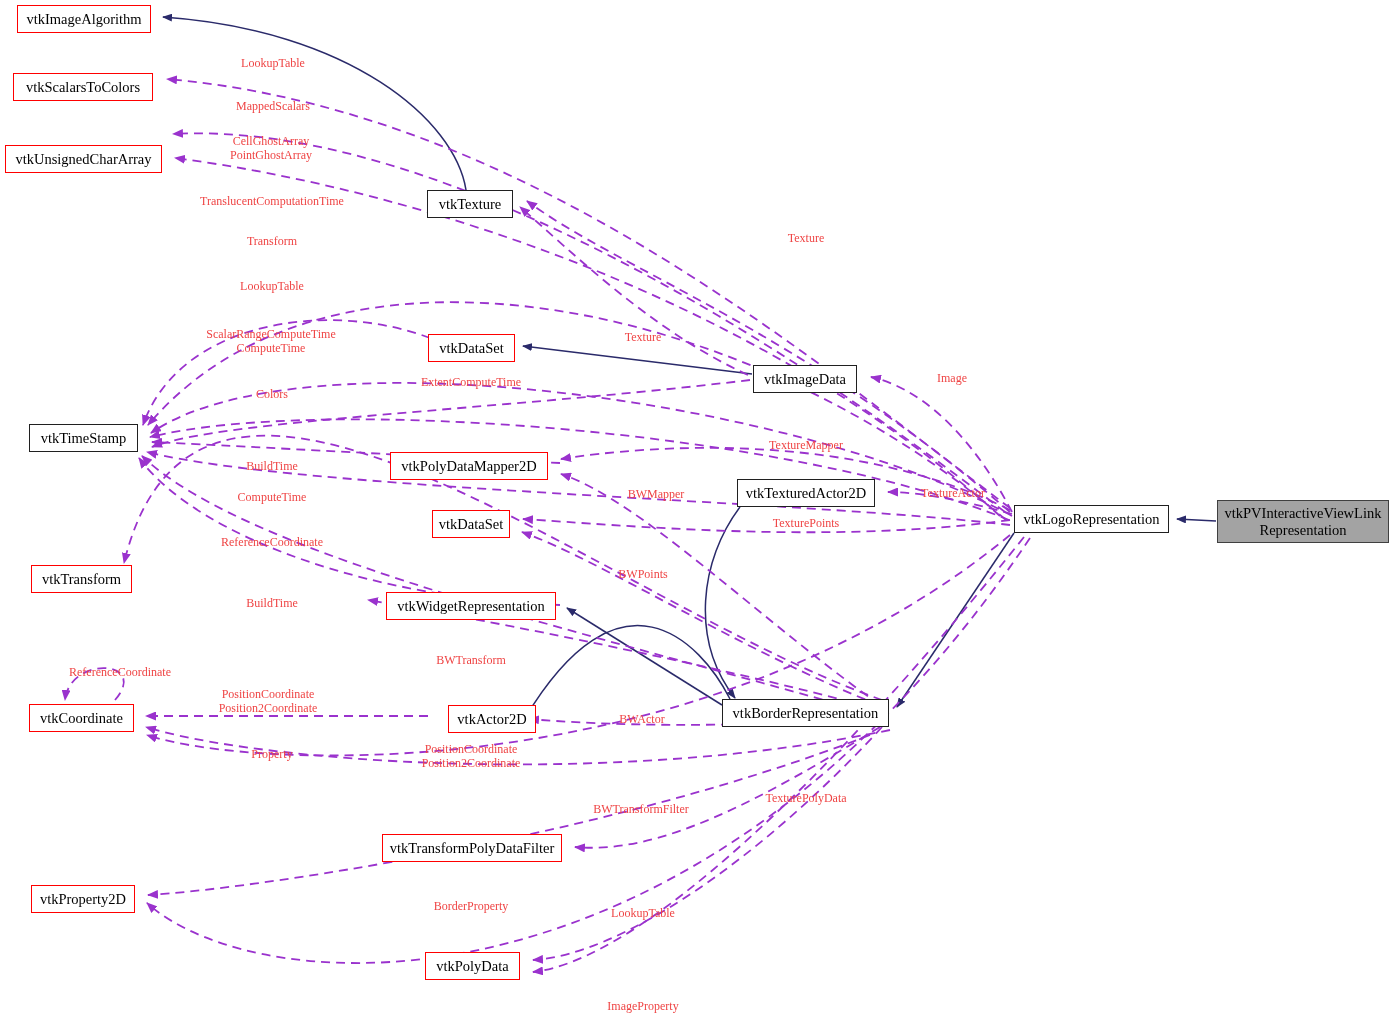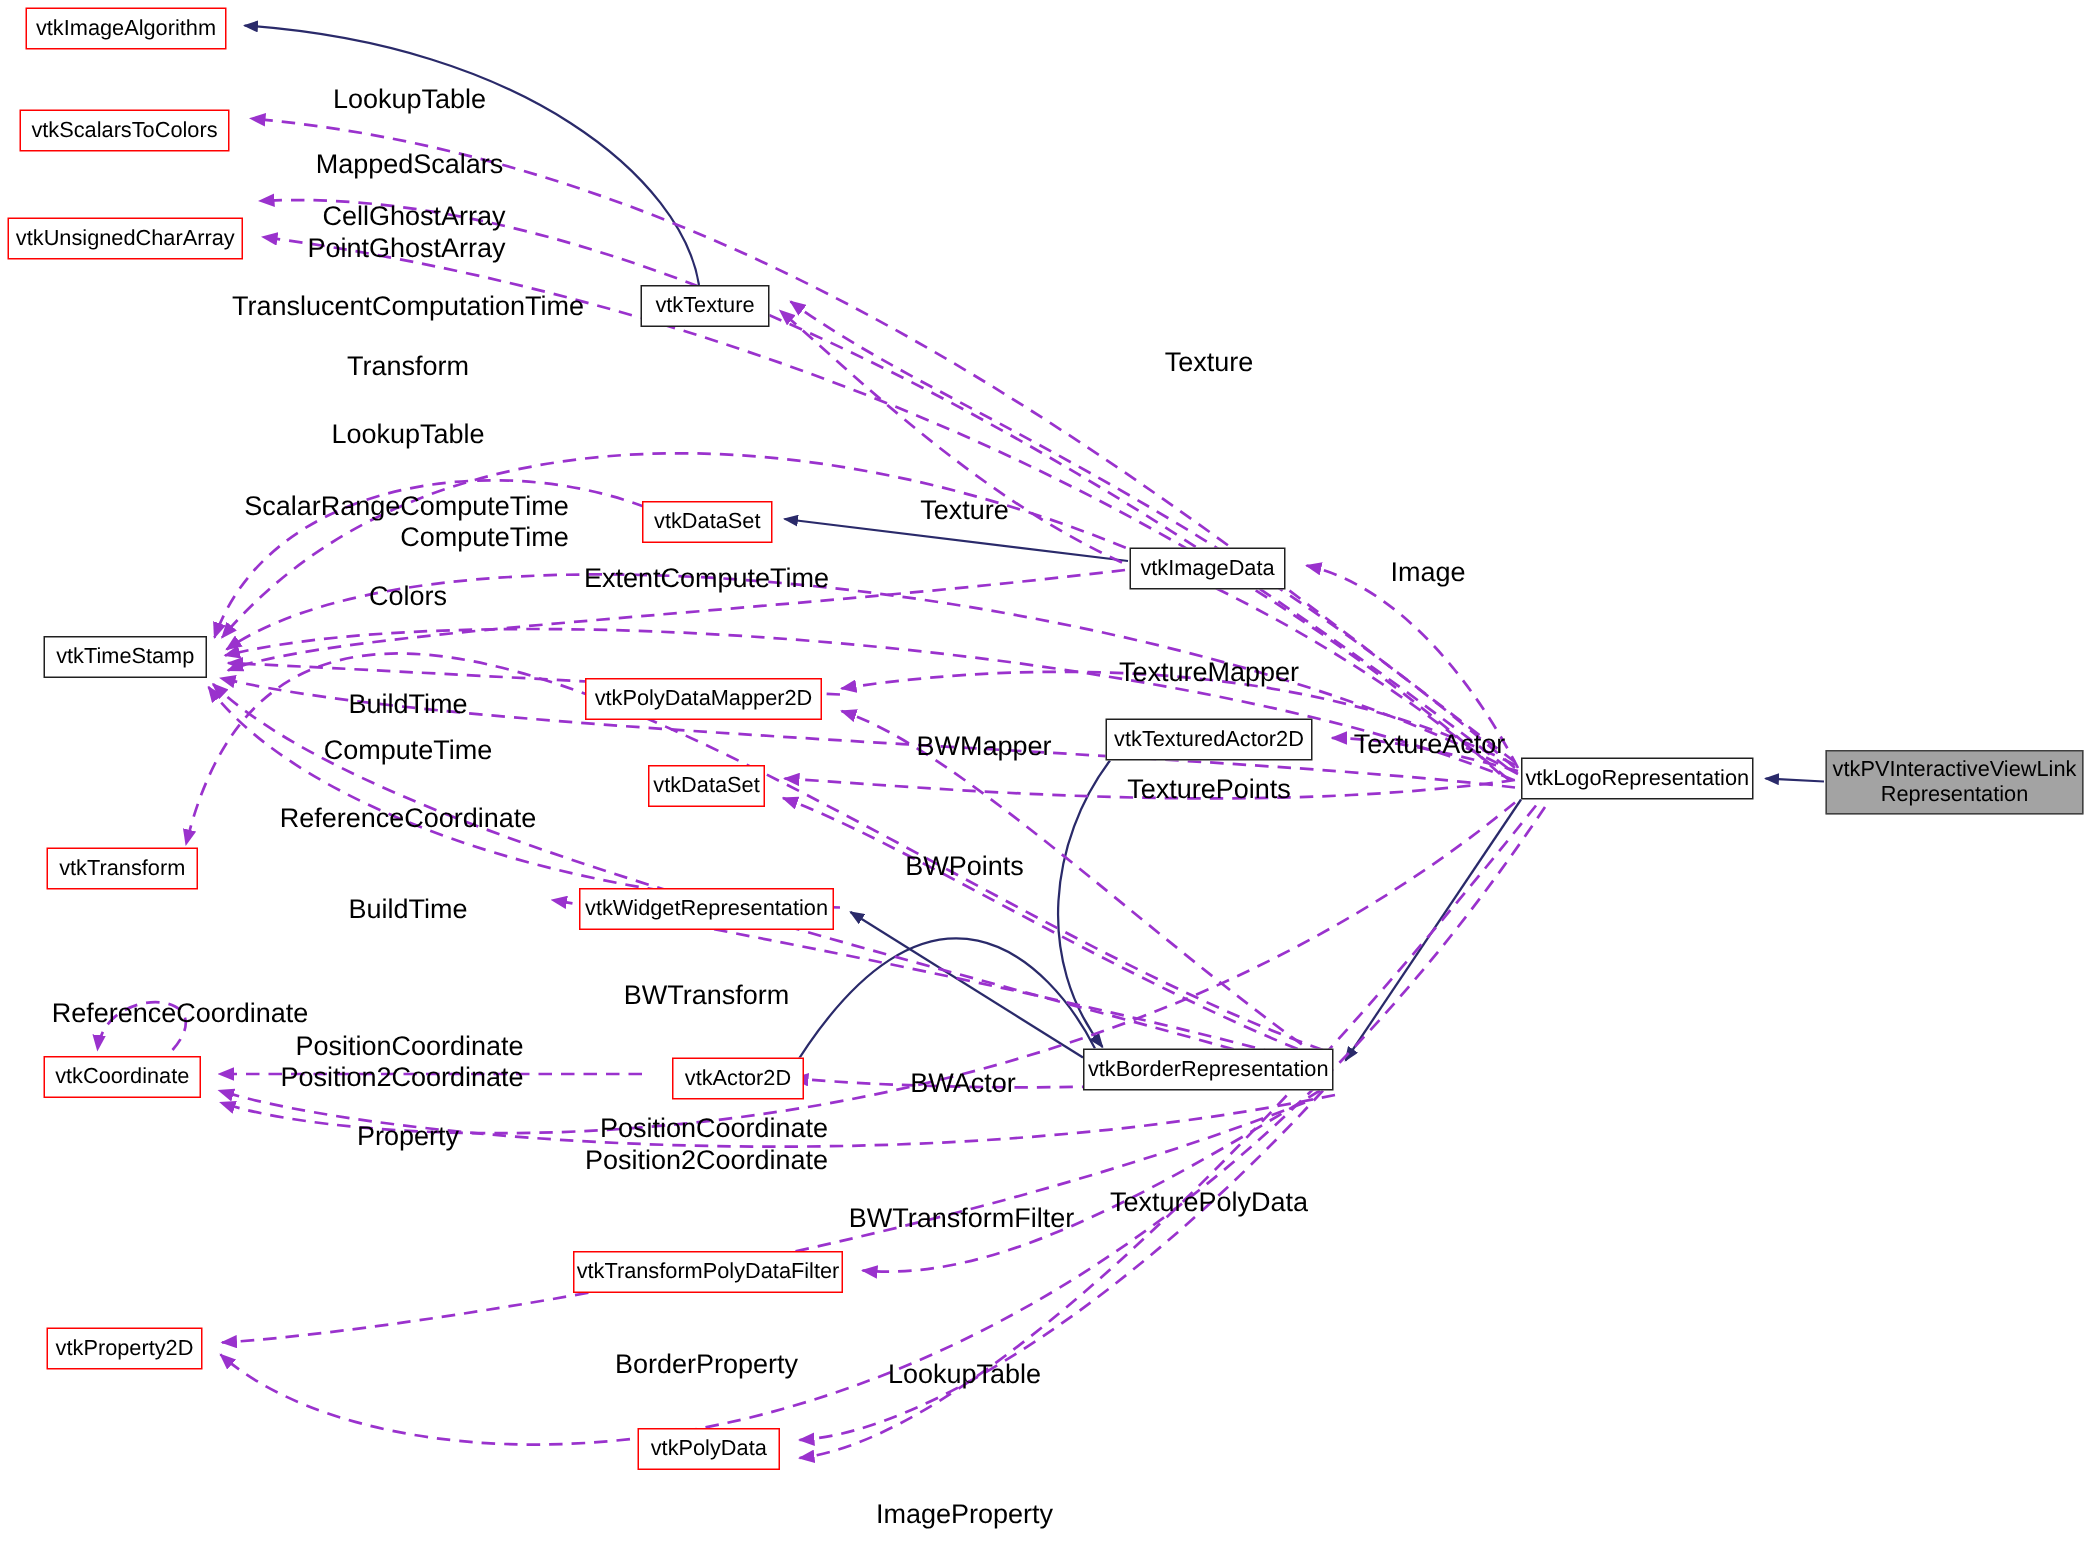--- a/index.html
+++ b/index.html
@@ -5,21 +5,21 @@
   html, body {
     margin: 0;
     padding: 0;
     background: #ffffff;
   }
   #canvas {
     position: relative;
     width: 1395px;
     height: 1030px;
     background: #ffffff;
-    font-family: Liberation Sans, sans-serif;
+    font-family: Liberation Serif, serif;
     overflow: hidden;
   }
   #edges {
     position: absolute;
     left: 0;
     top: 0;
     width: 1395px;
     height: 1030px;
   }
   .node {
@@ -41,25 +41,25 @@
   }
   .node.black {
     border: 1.6px solid #202020;
   }
   .node.focus {
     border: 1.6px solid #404040;
     background: #a3a3a3;
   }
   .elabel {
     position: absolute;
-    font-size: 18px;
+    font-size: 12px;
     line-height: 1.18;
-    color: #000000;
+    color: #ef4444;
     white-space: pre-line;
-    text-align: right;
+    text-align: center;
     transform: translateX(-50%);
     z-index: 4;
     pointer-events: none;
   }
 </style>
 </head>
 <body>
 
 <div id="canvas">
 

